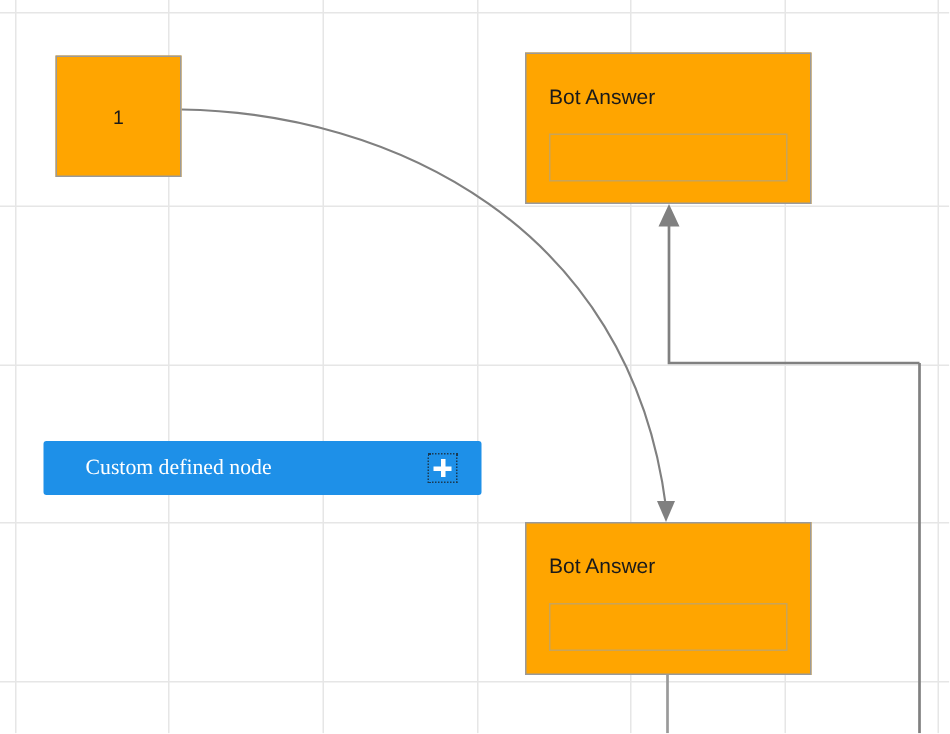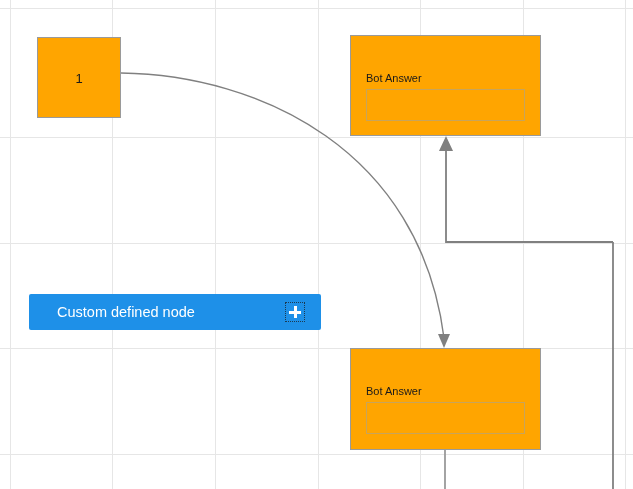--- a/index.html
+++ b/index.html
@@ -59,22 +59,22 @@
     top: 50%;
     transform: translateY(-50%);
     width: 100%;
     text-align: center;
     font-size: 13px;
     color: #1a1a1a;
   }
   .node-title {
     position: absolute;
     left: 15px;
-    top: 36px;
-    font-size: 11px;
+    top: 20px;
+    font-size: 14px;
     color: #1a1a1a;
     white-space: nowrap;
   }
   .node-slot {
     position: absolute;
     left: 15px;
     right: 15px;
     height: 32px;
     border: 1px solid #c8a45a;
     box-sizing: border-box;
@@ -162,21 +162,21 @@
 
   <div class="node node-orange" id="node-1" style="left:37px; top:37px; width:84px; height:81px;">
     <div class="node-square-label">1</div>
   </div>
 
   <div class="node node-orange" id="bot-answer-top" style="left:350px; top:35px; width:191px; height:101px;">
     <div class="node-title">Bot Answer</div>
     <div class="node-slot" style="top:53px;"></div>
   </div>
 
-  <div class="node node-blue" id="custom-defined-node" style="left:29px; top:294px; width:292px; height:36px;">
+  <div class="node node-blue" id="custom-defined-node" style="left:29px; top:294px; width:292px; height:36px;font-family:Liberation Serif, serif;">
     <span class="node-blue-label">Custom defined node</span>
     <span class="add-icon"></span>
   </div>
 
   <div class="node node-orange" id="bot-answer-bottom" style="left:350px; top:348px; width:191px; height:102px;">
     <div class="node-title">Bot Answer</div>
     <div class="node-slot" style="top:53px;"></div>
   </div>
 
 </div>

